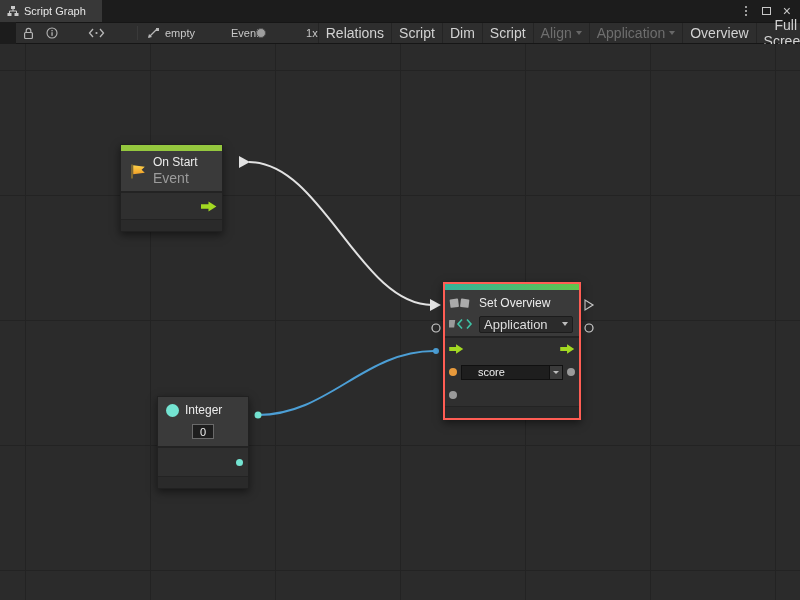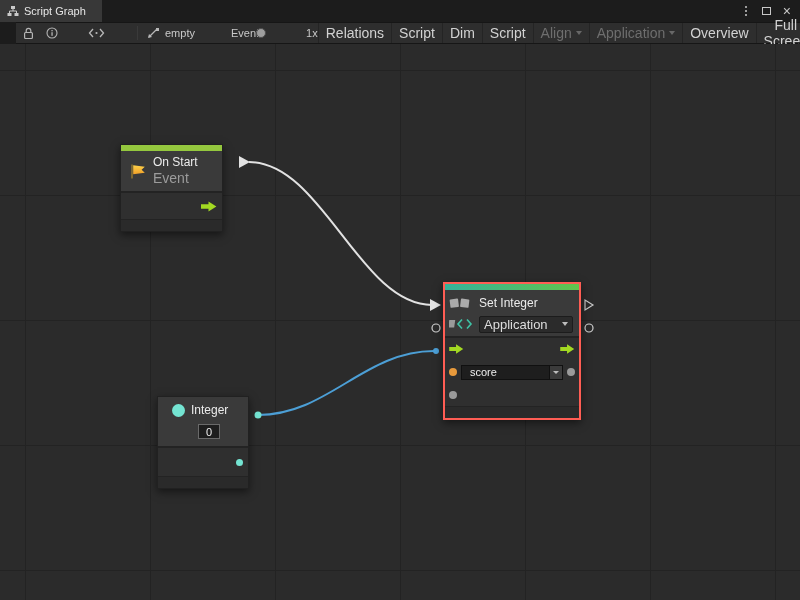--- a/index.html
+++ b/index.html
@@ -88,26 +88,26 @@
   .dd {
     height: 17px; background: #2b2b2b; border: 1px solid #1c1c1c; border-radius: 2px;
     display: flex; align-items: center; justify-content: space-between; padding: 0 4px; font-size: 13px; color: #dddddd;
   }
   .sv-body { border-top: 2px solid #232323; }
   .sv-row { display: flex; align-items: center; padding: 0 4px; }
   .r1 { height: 22px; justify-content: space-between; }
   .r2 { height: 24px; gap: 4px; }
   .r3 { height: 22px; }
   .field { flex: 1; height: 15px; background: #1e1e1e; border: 1px solid #101010; display: flex; align-items: center; }
-  .field-text { flex: 1; padding: 0 8px; font-size: 11px; color: #eeeeee; line-height: 1; }
+  .field-text { flex: 1; padding: 0 16px; font-size: 11px; color: #eeeeee; line-height: 1; }
   .field-caret { width: 13px; align-self: stretch; background: #3b3b3b; border-left: 1px solid #101010; display: flex; align-items: center; justify-content: center; }
 
   
   .int { left: 157px; top: 352px; width: 92px; border: 1px solid #212121; }
-  .int-head { background: #3a3a3a; padding: 5px 14px 7px; }
+  .int-head { background: #3a3a3a; padding: 5px 8px 7px; }
   .int-r1 { display: flex; align-items: center; gap: 6px; height: 16px; }
   .int-circle { width: 13px; height: 13px; border-radius: 50%; background: #74e4d2; }
   .int-r2 { margin: 6px 0 0 26px; }
   .val-box { width: 22px; height: 15px; background: #1e1e1e; border: 1px solid #6a6a6a; color: #eeeeee; font-size: 11px; display: flex; align-items: center; justify-content: center; }
   .int-body { height: 30px; border-top: 2px solid #232323; display: flex; align-items: center; justify-content: flex-end; padding-right: 5px; }
 </style>
 </head>
 <body>
 
 <div id="app">
@@ -240,21 +240,21 @@
 
     <div class="node sv">
       <div class="strip-sv"></div>
       <div class="sv-head">
         <span class="ticon">
           <svg width="22" height="13" viewBox="0 0 22 13">
             <rect x="1" y="2" width="8.5" height="8.5" rx="1" fill="#ababab" transform="rotate(-7 5 6)"></rect>
             <rect x="11.5" y="2" width="8.5" height="8.5" rx="1" fill="#ababab" transform="rotate(7 16 6)"></rect>
           </svg>
         </span>
-        <span>Set Integer</span>
+        <span>Set Overview</span>
         <span class="ticon">
           <svg width="24" height="12" viewBox="0 0 24 12">
             <rect x="0.5" y="2" width="6" height="7.5" fill="#9a9a9a" transform="skewX(-8)"></rect>
             <polyline points="13,1.5 9,6 13,10.5" fill="none" stroke="#3fc3a6" stroke-width="1.6"></polyline>
             <polyline points="18,1.5 22,6 18,10.5" fill="none" stroke="#3fc3a6" stroke-width="1.6"></polyline>
           </svg>
         </span>
         <div class="dd">
           <span>Application</span>
           <span class="caret"></span>

